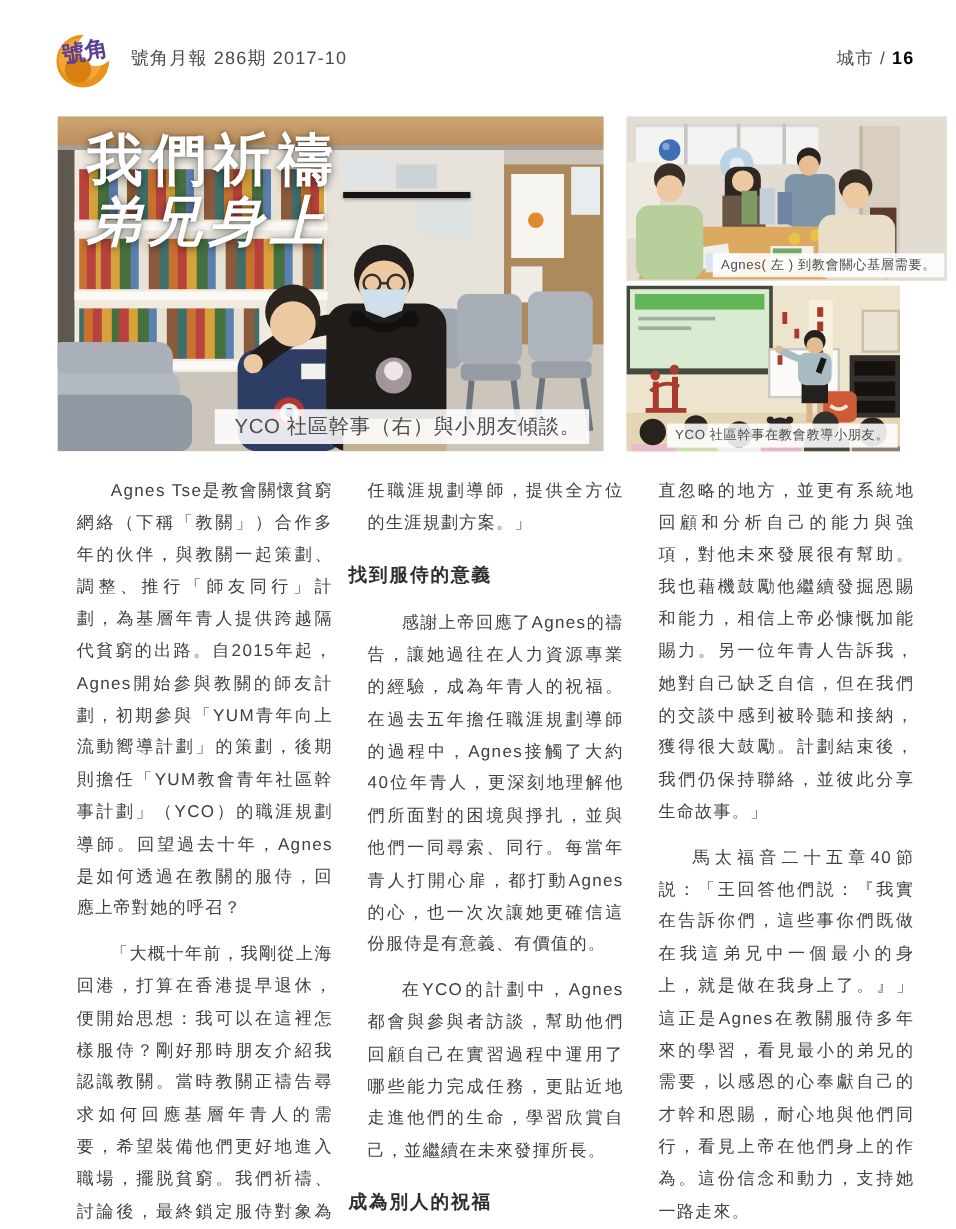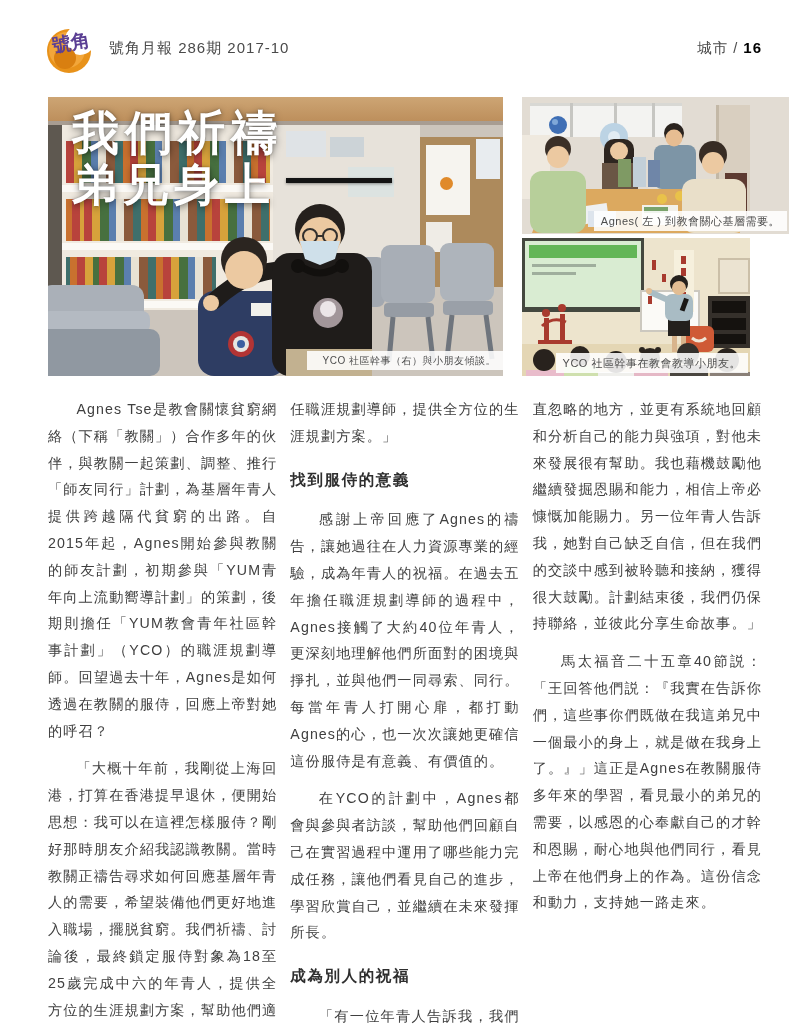--- a/index.html
+++ b/index.html
@@ -38,24 +38,24 @@
   .book-row  { left:18px; width:204px; height:42px;
                background:repeating-linear-gradient(90deg,#b8433c 0 8px,#d7a23b 8px 16px,#47703f 16px 25px,#5b7fae 25px 32px,#e8e2d4 32px 40px,#8a5a3c 40px 49px,#3f6f6b 49px 57px,#c9712f 57px 64px); }
   .br1 { top:44px; } .br2 { top:102px; background-position:18px 0; } .br3 { top:160px; width:150px; background-position:33px 0; }
   .shelf-board { left:14px; width:211px; height:7px; background:#fbf9f5; }
   .sb1 { top:88px; } .sb2 { top:146px; } .sb3 { top:204px; }
   .mp-fig { left:0; top:0; }
 
   .hero-title { position:absolute; left:24px; top:8px; color:#fff; font-weight:bold;
                 text-shadow:0 2px 7px rgba(0,0,0,.5), 0 0 2px rgba(0,0,0,.35); }
   .hero-title .t1 { font-size:47px; letter-spacing:6px; line-height:1.18; }
-  .hero-title .t2row { display:flex; align-items:center; }
+  .hero-title .t2row { display:flex; align-items:flex-start;font-style:italic; }
   .hero-title .t2 { font-size:45px; letter-spacing:6px; line-height:1.1; }
   .title-bar { width:106px; height:5px; background:#141414; margin:0 0 9px 10px; box-shadow:0 1px 3px rgba(0,0,0,.4); }
-  .hero .cap { right:0; bottom:6px; font-size:10px;padding-left:16px; }
+  .hero .cap { right:12px; bottom:6px; font-size:17px;padding-left:16px; }
 
   
   .ph1 { left:522px; top:97px;  width:267px; height:137px; background:#e2dcd3; }
   .ph2 { left:522px; top:238px; width:228px; height:138px; background:#ede4cd; }
   .ph1 .cap, .ph2 .cap { right:2px; bottom:3px; }
   .p1-window { left:8px; top:6px; width:152px; height:34px; background:#f3f3f1; border-top:3px solid #d8d8d4; }
   .p1-mull { top:6px; width:3px; height:34px; background:#c6c6c2; }
   .p1-door { left:194px; top:8px; width:34px; height:116px; background:#d9cfc0; border-left:3px solid #c3b8a6; }
   .p1-chair { left:203px; top:76px; width:22px; height:44px; background:#5d3a30; }
   .p1-cab { left:0; top:38px; width:28px; height:64px; background:#efe9df; }
@@ -67,21 +67,21 @@
   .p2-l2 { left:10px; top:34px; width:44px; height:3px; background:#9fae9d; }
   .p2-wb { left:118px; top:52px; width:60px; height:42px; background:#fbfaf7; border:2px solid #ccc8bf; }
   .p2-banner { left:152px; top:12px; width:20px; height:62px; background:#f6f0dd; }
   .p2-cabt { left:196px; top:20px; width:32px; height:36px; background:#ebe3d1; border:2px solid #cbbfa8; }
   .p2-av { left:186px; top:58px; width:42px; height:52px; background:#35302b; }
   .p2-av i { position:absolute; display:block; background:#15120f; }
 
   
   .cols { position:absolute; left:48px; top:396px; width:714px; display:flex; gap:13px; }
   .col { flex:1; font-size:14.2px; line-height:26.8px; text-align:justify; letter-spacing:1.1px; color:#404040; }
-  .col p { margin:0 0 11px 0; }
+  .col p { margin:0 0 11px 16px; }
   .col p.ind { text-indent:2em; }
   .col h3 { font-size:15.5px; margin:17px 0 13px 0; letter-spacing:1.6px; color:#2e2e2e; }
 </style>
 </head>
 <body>
 
 <div class="page">
 
   <div class="hdr">
     <svg class="logo" viewBox="0 0 52 54">
@@ -295,21 +295,21 @@
 
   <div class="cols">
     <div class="col">
       <p class="ind">Agnes Tse是教會關懷貧窮網絡（下稱「教關」）合作多年的伙伴，與教關一起策劃、調整、推行「師友同行」計劃，為基層年青人提供跨越隔代貧窮的出路。自2015年起，Agnes開始參與教關的師友計劃，初期參與「YUM青年向上流動嚮導計劃」的策劃，後期則擔任「YUM教會青年社區幹事計劃」（YCO）的職涯規劃導師。回望過去十年，Agnes是如何透過在教關的服侍，回應上帝對她的呼召？</p>
       <p class="ind">「大概十年前，我剛從上海回港，打算在香港提早退休，便開始思想：我可以在這裡怎樣服侍？剛好那時朋友介紹我認識教關。當時教關正禱告尋求如何回應基層年青人的需要，希望裝備他們更好地進入職場，擺脱貧窮。我們祈禱、討論後，最終鎖定服侍對象為18至25歲完成中六的年青人，提供全方位的生涯規劃方案，幫助他們適應就業新身份，並更清晰地規劃人生。後來環境有所轉變，我們發現年青人需要更貼身的職涯規劃，於是調整了計劃，而我也從策劃者轉為擔</p>
     </div>
     <div class="col">
       <p>任職涯規劃導師，提供全方位的生涯規劃方案。」</p>
       <h3>找到服侍的意義</h3>
       <p class="ind">感謝上帝回應了Agnes的禱告，讓她過往在人力資源專業的經驗，成為年青人的祝福。在過去五年擔任職涯規劃導師的過程中，Agnes接觸了大約40位年青人，更深刻地理解他們所面對的困境與掙扎，並與他們一同尋索、同行。每當年青人打開心扉，都打動Agnes的心，也一次次讓她更確信這份服侍是有意義、有價值的。</p>
-      <p class="ind">在YCO的計劃中，Agnes都會與參與者訪談，幫助他們回顧自己在實習過程中運用了哪些能力完成任務，讓他們看見自己的進步，學習欣賞自己，並繼續在未來發揮所長。</p>
+      <p class="ind">在YCO的計劃中，Agnes都會與參與者訪談，幫助他們回顧自己在實習過程中運用了哪些能力完成任務，更貼近地走進他們的生命，學習欣賞自己，並繼續在未來發揮所長。</p>
       <h3>成為別人的祝福</h3>
       <p class="ind">「有一位年青人告訴我，我們的交談幫助他發現了許多自己一</p>
     </div>
     <div class="col">
       <p>直忽略的地方，並更有系統地回顧和分析自己的能力與強項，對他未來發展很有幫助。我也藉機鼓勵他繼續發掘恩賜和能力，相信上帝必慷慨加能賜力。另一位年青人告訴我，她對自己缺乏自信，但在我們的交談中感到被聆聽和接納，獲得很大鼓勵。計劃結束後，我們仍保持聯絡，並彼此分享生命故事。」</p>
       <p class="ind">馬太福音二十五章40節説：「王回答他們説：『我實在告訴你們，這些事你們既做在我這弟兄中一個最小的身上，就是做在我身上了。』」這正是Agnes在教關服侍多年來的學習，看見最小的弟兄的需要，以感恩的心奉獻自己的才幹和恩賜，耐心地與他們同行，看見上帝在他們身上的作為。這份信念和動力，支持她一路走來。</p>
 
     </div>
   </div>
 

